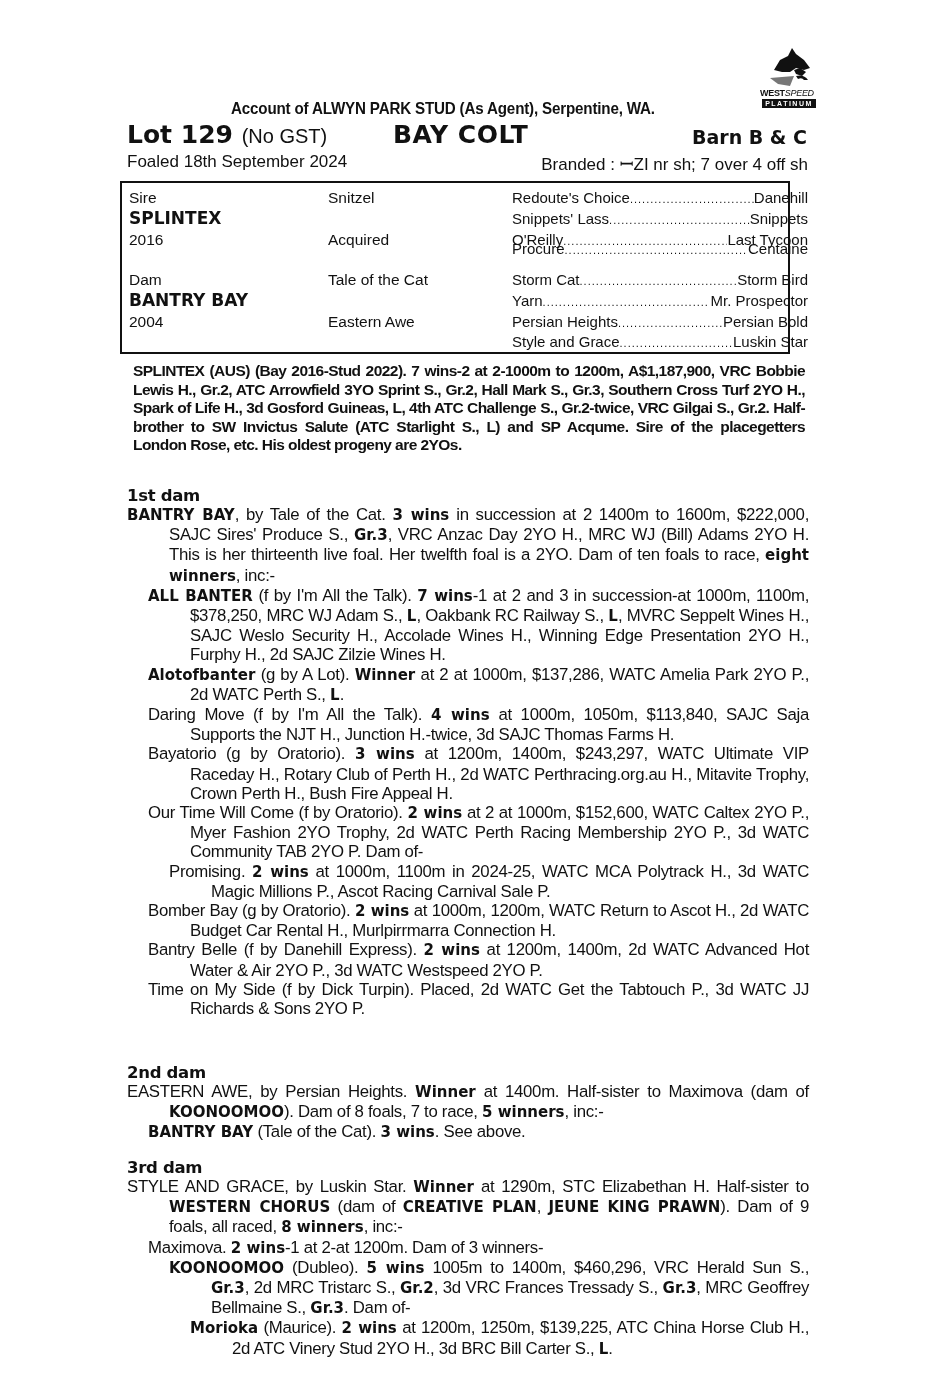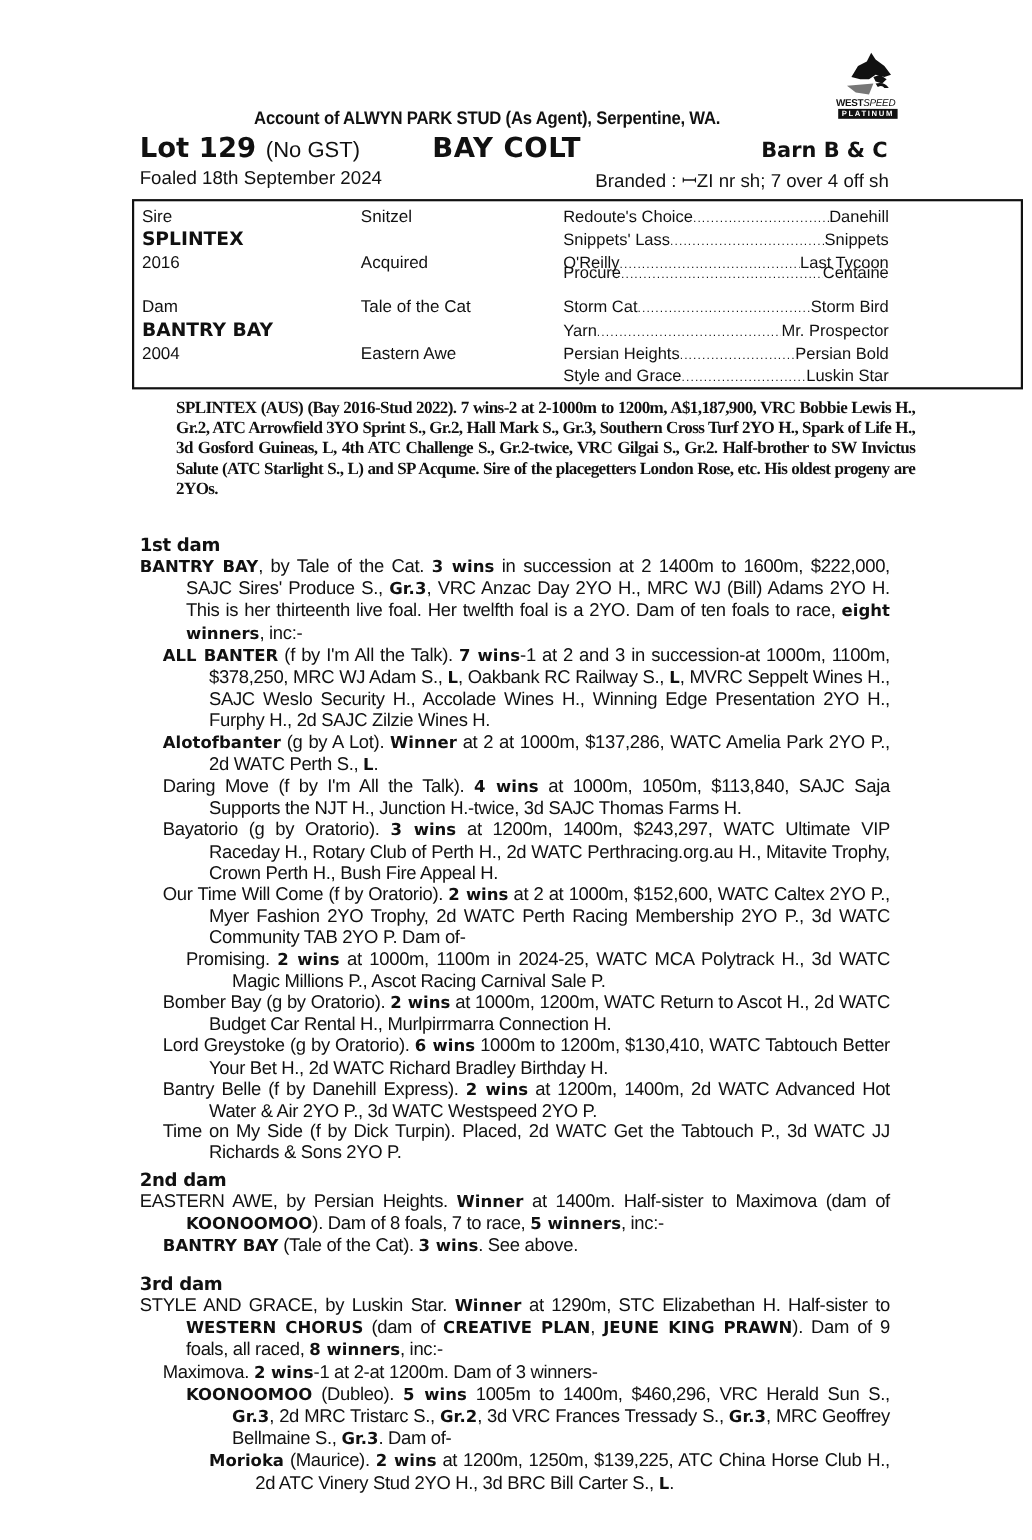--- a/index.html
+++ b/index.html
@@ -11,27 +11,27 @@
   .logo .brand i { font-weight:normal; }
   .logo .plat { background:#111; color:#fff; font-size:7px; font-weight:bold; letter-spacing:1.5px; text-align:center; line-height:9px; margin:1px 2px 0 2px; }
   .account { position:absolute; top:99px; left:231px; font-size:16.5px; font-weight:bold; letter-spacing:-0.2px; transform:scaleX(0.92); transform-origin:left; white-space:nowrap; }
   .lotrow { position:absolute; top:120px; left:127px; width:682px; height:32px; }
   .lot { position:absolute; left:0; top:0; font-size:25px; font-weight:900; font-family:"DejaVu Sans", sans-serif; }
   .lot small { font-size:20px; font-weight:normal; font-family:"Liberation Sans", sans-serif; }
   .sex { position:absolute; left:266px; top:0; font-size:25px; font-weight:900; font-family:"DejaVu Sans", sans-serif; letter-spacing:0.5px;}
   .barn { position:absolute; right:2px; top:6px; font-size:19px; font-weight:900; font-family:"DejaVu Sans", sans-serif; }
   .foaled { position:absolute; top:152px; left:127px; font-size:17px; }
   .branded { position:absolute; top:152px; right:130px; font-size:17px; white-space:nowrap; }
-  .pedigree { position:absolute; top:181px; left:120px; width:810px; height:173px; border:2px solid #111; box-sizing:border-box; font-size:15.5px; }
+  .pedigree { position:absolute; top:181px; left:120px; width:670px; height:173px; border:2px solid #111; box-sizing:border-box; font-size:15.5px; }
   .ped-cell { position:absolute; white-space:nowrap; }
   .ped-cell.bold { font-weight:900; font-family:"DejaVu Sans", sans-serif; font-size:17px; }
   .ped-g3 { position:absolute; left:390px; width:296px; display:flex; font-size:15px; }
   .ped-g3 .dots { flex:1; overflow:hidden; white-space:nowrap; }
   .ped-g3 .dots::after { content:"...................................................................................................."; font-size:11px; letter-spacing:1px; }
-  .sire-para { position:absolute; top:362px; left:133px; width:672px; font-family:Liberation Serif, serif; font-weight:bold; font-size:15.5px; line-height:18.5px; letter-spacing:-0.55px; text-align:justify; transform:scaleX(1);margin-left:27px; }
+  .sire-para { position:absolute; top:362px; left:133px; width:672px; font-family:Liberation Sans, sans-serif; font-weight:bold; font-size:15.5px; line-height:18.5px; letter-spacing:-0.55px; text-align:justify; transform:scaleX(1); }
   .sec-h { font-weight:900; font-family:"DejaVu Sans", sans-serif; font-size:16.5px; line-height:19px; }
   .body { position:absolute; left:127px; width:682px; font-size:16.8px; line-height:19.2px; letter-spacing:-0.3px; }
   .p { text-align:justify; }
   .b { font-weight:900; font-family:"DejaVu Sans", sans-serif; font-size:15px; letter-spacing:0; }
   .l0 { padding-left:42px; text-indent:-42px; }
   .l1 { padding-left:63px; text-indent:-42px; }
   .l2 { padding-left:84px; text-indent:-42px; }
   .l3 { padding-left:105px; text-indent:-42px; }
 </style>
 </head>
@@ -119,21 +119,20 @@
   <div class="sec-h">1st dam</div>
   <div id="fd">
       <div class="p l0"><span class="b">BANTRY BAY</span><span>, by Tale of the Cat. </span><span class="b">3 wins</span><span> in succession at 2 1400m to 1600m, $222,000, SAJC Sires' Produce S., </span><span class="b">Gr.3</span><span>, VRC Anzac Day 2YO H., MRC WJ (Bill) Adams 2YO H. This is her thirteenth live foal. Her twelfth foal is a 2YO. Dam of ten foals to race, </span><span class="b">eight winners</span><span>, inc:-</span></div>
       <div class="p l1"><span class="b">ALL BANTER</span><span> (f by I'm All the Talk). </span><span class="b">7 wins</span><span>-1 at 2 and 3 in succession-at 1000m, 1100m, $378,250, MRC WJ Adam S., </span><span class="b">L</span><span>, Oakbank RC Railway S., </span><span class="b">L</span><span>, MVRC Seppelt Wines H., SAJC Weslo Security H., Accolade Wines H., Winning Edge Presentation 2YO H., Furphy H., 2d SAJC Zilzie Wines H.</span></div>
       <div class="p l1"><span class="b">Alotofbanter</span><span> (g by A Lot). </span><span class="b">Winner</span><span> at 2 at 1000m, $137,286, WATC Amelia Park 2YO P., 2d WATC Perth S., </span><span class="b">L</span><span>.</span></div>
       <div class="p l1"><span>Daring Move (f by I'm All the Talk). </span><span class="b">4 wins</span><span> at 1000m, 1050m, $113,840, SAJC Saja Supports the NJT H., Junction H.-twice, 3d SAJC Thomas Farms H.</span></div>
       <div class="p l1"><span>Bayatorio (g by Oratorio). </span><span class="b">3 wins</span><span> at 1200m, 1400m, $243,297, WATC Ultimate VIP Raceday H., Rotary Club of Perth H., 2d WATC Perthracing.org.au H., Mitavite Trophy, Crown Perth H., Bush Fire Appeal H.</span></div>
       <div class="p l1"><span>Our Time Will Come (f by Oratorio). </span><span class="b">2 wins</span><span> at 2 at 1000m, $152,600, WATC Caltex 2YO P., Myer Fashion 2YO Trophy, 2d WATC Perth Racing Membership 2YO P., 3d WATC Community TAB 2YO P. Dam of-</span></div>
       <div class="p l2"><span>Promising. </span><span class="b">2 wins</span><span> at 1000m, 1100m in 2024-25, WATC MCA Polytrack H., 3d WATC Magic Millions P., Ascot Racing Carnival Sale P.</span></div>
       <div class="p l1"><span>Bomber Bay (g by Oratorio). </span><span class="b">2 wins</span><span> at 1000m, 1200m, WATC Return to Ascot H., 2d WATC Budget Car Rental H., Murlpirrmarra Connection H.</span></div>
-      <div class="p l1"><span>Lord Greystoke (g by Oratorio). </span><span class="b">6 wins</span><span> 1000m to 1200m, $130,410, WATC Tabtouch Better Your Bet H., 2d WATC Richard Bradley Birthday H.</span></div>
       <div class="p l1"><span>Bantry Belle (f by Danehill Express). </span><span class="b">2 wins</span><span> at 1200m, 1400m, 2d WATC Advanced Hot Water &amp; Air 2YO P., 3d WATC Westspeed 2YO P.</span></div>
       <div class="p l1"><span>Time on My Side (f by Dick Turpin). Placed, 2d WATC Get the Tabtouch P., 3d WATC JJ Richards &amp; Sons 2YO P.</span></div>
     </div>
 </div>
 
 <div class="body" style="top:1063px">
   <div class="sec-h">2nd dam</div>
   <div id="sd">
       <div class="p l0"><span>EASTERN AWE, by Persian Heights. </span><span class="b">Winner</span><span> at 1400m. Half-sister to Maximova (dam of </span><span class="b">KOONOOMOO</span><span>). Dam of 8 foals, 7 to race, </span><span class="b">5 winners</span><span>, inc:-</span></div>
       <div class="p l1"><span class="b">BANTRY BAY</span><span> (Tale of the Cat). </span><span class="b">3 wins</span><span>. See above.</span></div>

